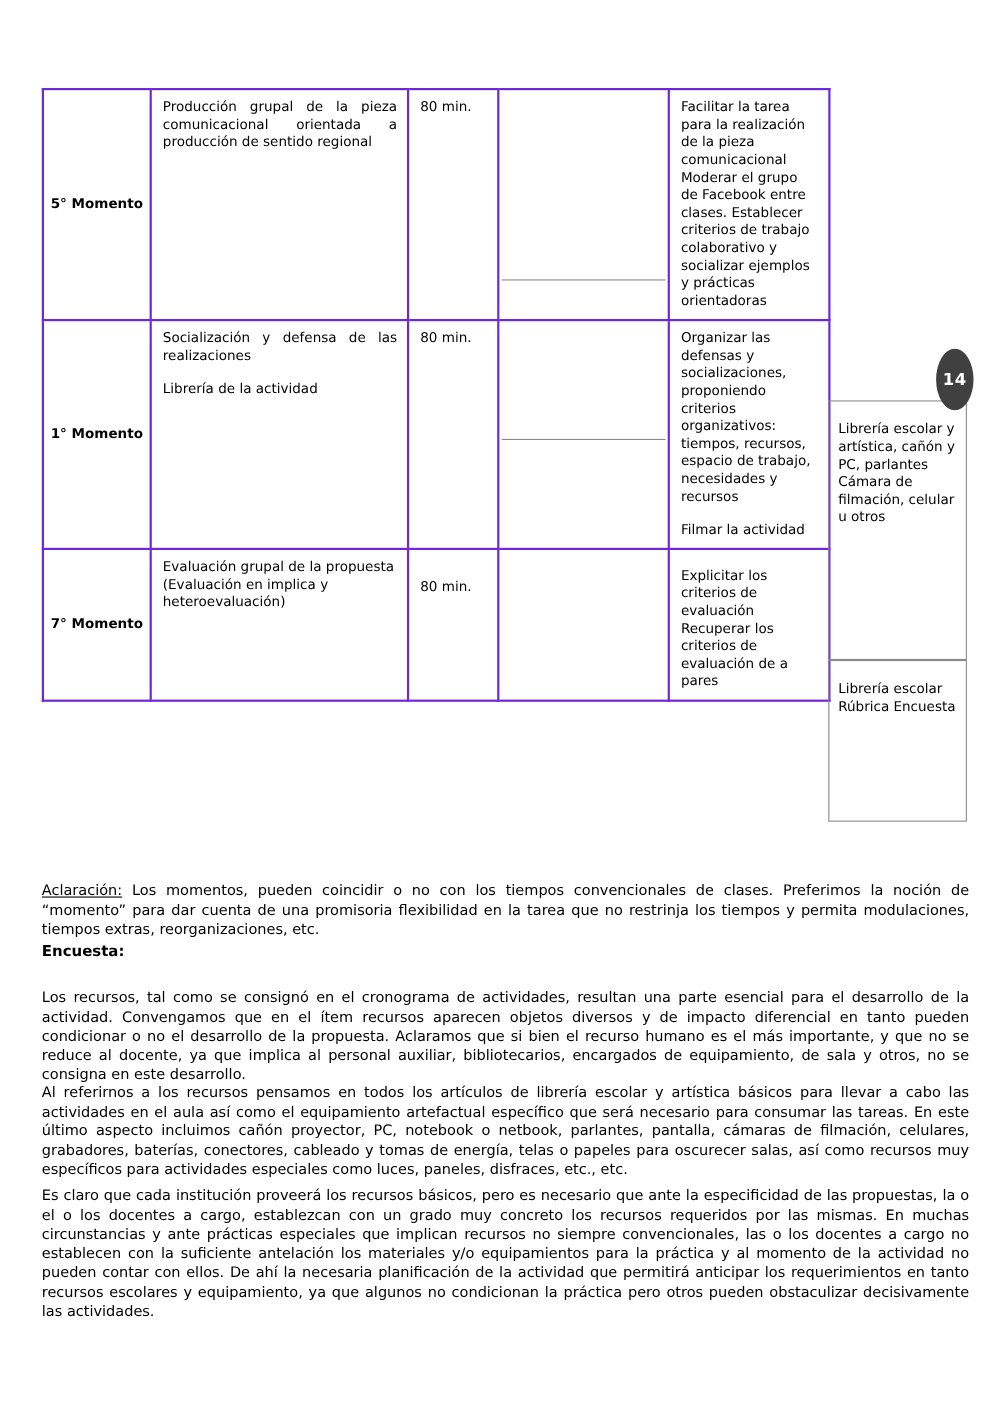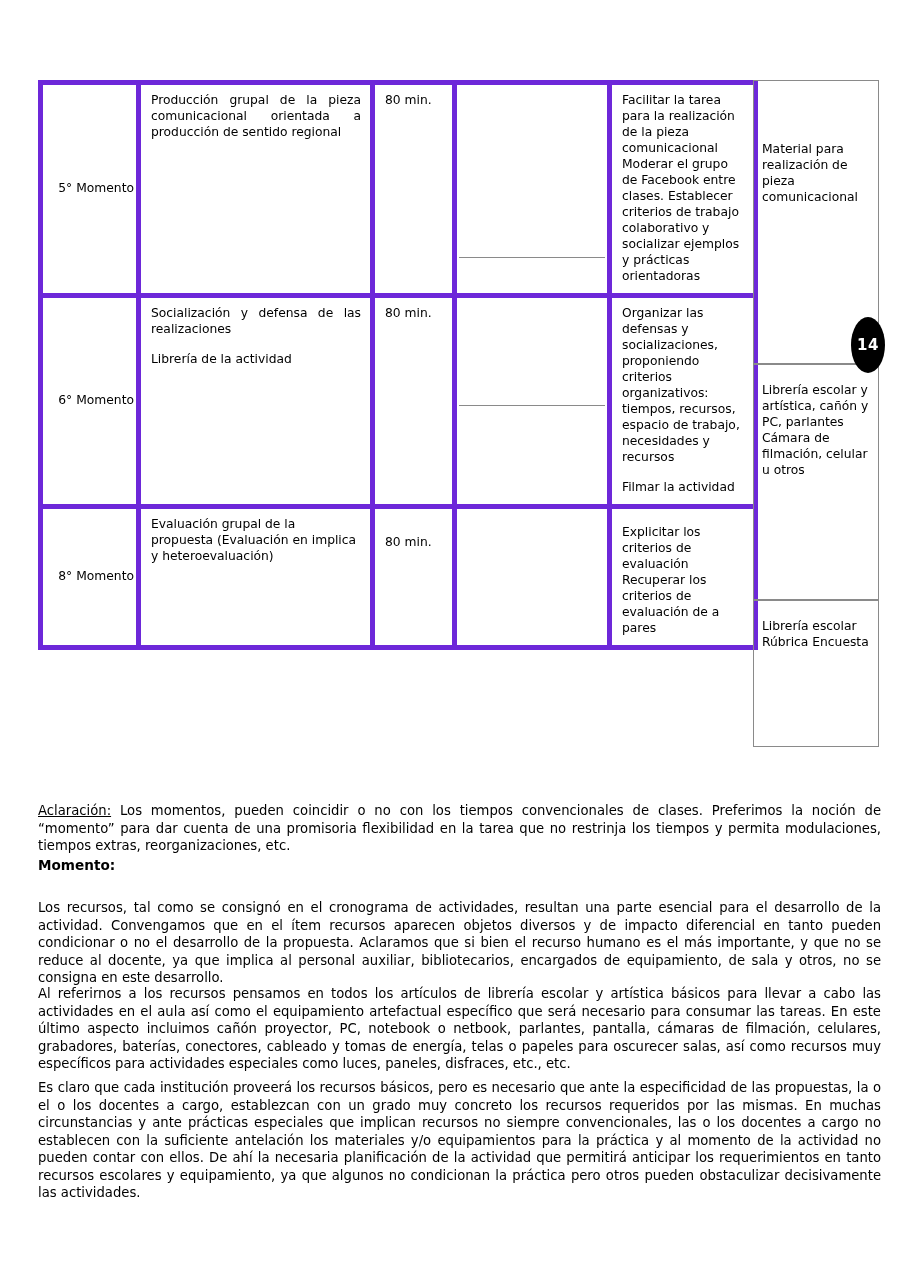--- a/index.html
+++ b/index.html
@@ -26,38 +26,38 @@
   
   .plan-table {
     position: absolute;
     left: 38px;
     top: 80px;
     width: 715px;
     border-collapse: collapse;
     table-layout: fixed;
   }
   .plan-table td {
-    border: 5px solid #6d28d9;
+    border: 2px solid #6d28d9;
     vertical-align: top;
     padding: 2px;
     font-size: 12.3px;
     line-height: 1.30;
   }
   .c-moment   { width: 98px; }
   .c-activity { width: 234px; }
   .c-time     { width: 82px; }
   .c-prod     { width: 155px; }
   .c-teacher  { width: 146px; }
 
   .cell-pad { padding: 6px 7px 6px 8px; }
 
   .moment-label {
-    font-weight: normal;
+    font-weight: bold;
     font-size: 12.3px;
-    text-align: right;
+    text-align: center;
     padding-left: 12px;
   }
   td.v-center { vertical-align: middle; }
   .just-all {
     text-align: justify;
     -moz-text-align-last: justify;
   }
   .p-gap { height: 14px; }
 
   
@@ -92,21 +92,21 @@
   .res-inner-3 { padding-top: 12px; }
 
   
   .page-badge {
     position: absolute;
     left: 851px;
     top: 317px;
     width: 34px;
     height: 56px;
     border-radius: 50%;
-    background: #000000;
+    background: #404040;
     color: #ffffff;
     font-size: 15px;
     font-weight: bold;
     display: flex;
     align-items: center;
     justify-content: center;
     letter-spacing: 0.5px;
   }
 
   
@@ -169,21 +169,21 @@
           </tbody>
             </table>
         </td>
 
         <td>
           <div class="cell-pad">Facilitar la tarea para la realización de la pieza comunicacional Moderar el grupo de Facebook entre clases. Establecer criterios de trabajo colaborativo y socializar ejemplos y prácticas orientadoras</div>
         </td>
       </tr>
 
       <tr>
-        <td class="v-center moment-label">6° Momento</td>
+        <td class="v-center moment-label">1° Momento</td>
 
         <td>
           <div class="cell-pad">
             <div class="just-all">Socialización y defensa de las realizaciones</div>
             <div class="p-gap"></div>
             <div>Librería de la actividad</div>
           </div>
         </td>
 
         <td>
@@ -203,21 +203,21 @@
         <td>
           <div class="cell-pad">
             <div>Organizar las defensas y socializaciones, proponiendo criterios organizativos: tiempos, recursos, espacio de trabajo, necesidades y recursos</div>
             <div class="p-gap"></div>
             <div>Filmar la actividad</div>
           </div>
         </td>
       </tr>
 
       <tr>
-        <td class="v-center moment-label">8° Momento</td>
+        <td class="v-center moment-label">7° Momento</td>
 
         <td>
           <div class="cell-pad">Evaluación grupal de la propuesta (Evaluación en implica y heteroevaluación)</div>
         </td>
 
         <td>
           <div class="cell-pad" style="padding-top:24px">80 min.</div>
         </td>
 
         <td>
@@ -225,35 +225,32 @@
         </td>
 
         <td>
           <div class="cell-pad" style="padding-top:14px">Explicitar los criterios de evaluación Recuperar los criterios de evaluación de a pares</div>
         </td>
       </tr>
 
     </tbody>
   </table>
 
-  <div class="res-box" id="res-box-1">
-    <div class="res-inner">Material para realización de pieza comunicacional</div>
-  </div>
   <div class="res-box" id="res-box-3">
     <div class="res-inner-3">Librería escolar Rúbrica Encuesta</div>
   </div>
   <div class="res-box" id="res-box-2">
     <div class="res-inner-2">Librería escolar y artística, cañón y PC, parlantes Cámara de filmación, celular u otros</div>
   </div>
 
   <div class="page-badge">
     <span>14</span>
   </div>
 
   <div class="body-text" id="para-aclaracion"><span class="u">Aclaración:</span><span> Los momentos, pueden coincidir o no con los tiempos convencionales de clases. Preferimos la noción de “momento” para dar cuenta de una promisoria flexibilidad en la tarea que no restrinja los tiempos y permita modulaciones, tiempos extras, reorganizaciones, etc.</span></div>
 
-  <div id="heading-recursos">Momento:</div>
+  <div id="heading-recursos">Encuesta:</div>
 
   <div class="body-text" id="para-recursos-1">Los recursos, tal como se consignó en el cronograma de actividades, resultan una parte esencial para el desarrollo de la actividad. Convengamos que en el ítem recursos aparecen objetos diversos y de impacto diferencial en tanto pueden condicionar o no el desarrollo de la propuesta. Aclaramos que si bien el recurso humano es el más importante, y que no se reduce al docente, ya que implica al personal auxiliar, bibliotecarios, encargados de equipamiento,  de sala y otros, no se consigna en este desarrollo.</div>
   <div class="body-text" id="para-recursos-2">Al referirnos a los recursos pensamos en todos los artículos de librería escolar y artística básicos para llevar a cabo las actividades en el aula así como el equipamiento artefactual específico que será necesario para consumar las tareas. En este último aspecto incluimos cañón proyector, PC, notebook o netbook, parlantes, pantalla, cámaras de filmación, celulares, grabadores, baterías, conectores, cableado y tomas de energía, telas o papeles para oscurecer salas, así como recursos muy específicos para actividades especiales como luces, paneles, disfraces, etc., etc.</div>
   <div class="body-text" id="para-recursos-3">Es claro que cada institución proveerá los recursos básicos, pero es necesario que ante la especificidad de las propuestas, la o el o los docentes a cargo,  establezcan con un grado muy concreto los recursos requeridos por las mismas. En muchas circunstancias y ante prácticas especiales que implican recursos no siempre convencionales, las o los docentes a cargo no establecen con la suficiente antelación los materiales y/o equipamientos para la práctica y al momento de la actividad no pueden contar con ellos. De ahí la necesaria planificación de la actividad que permitirá anticipar los requerimientos en tanto recursos escolares y equipamiento, ya que algunos no condicionan la práctica pero otros pueden obstaculizar decisivamente las actividades.</div>
 
 </div>
 
 </body></html>

